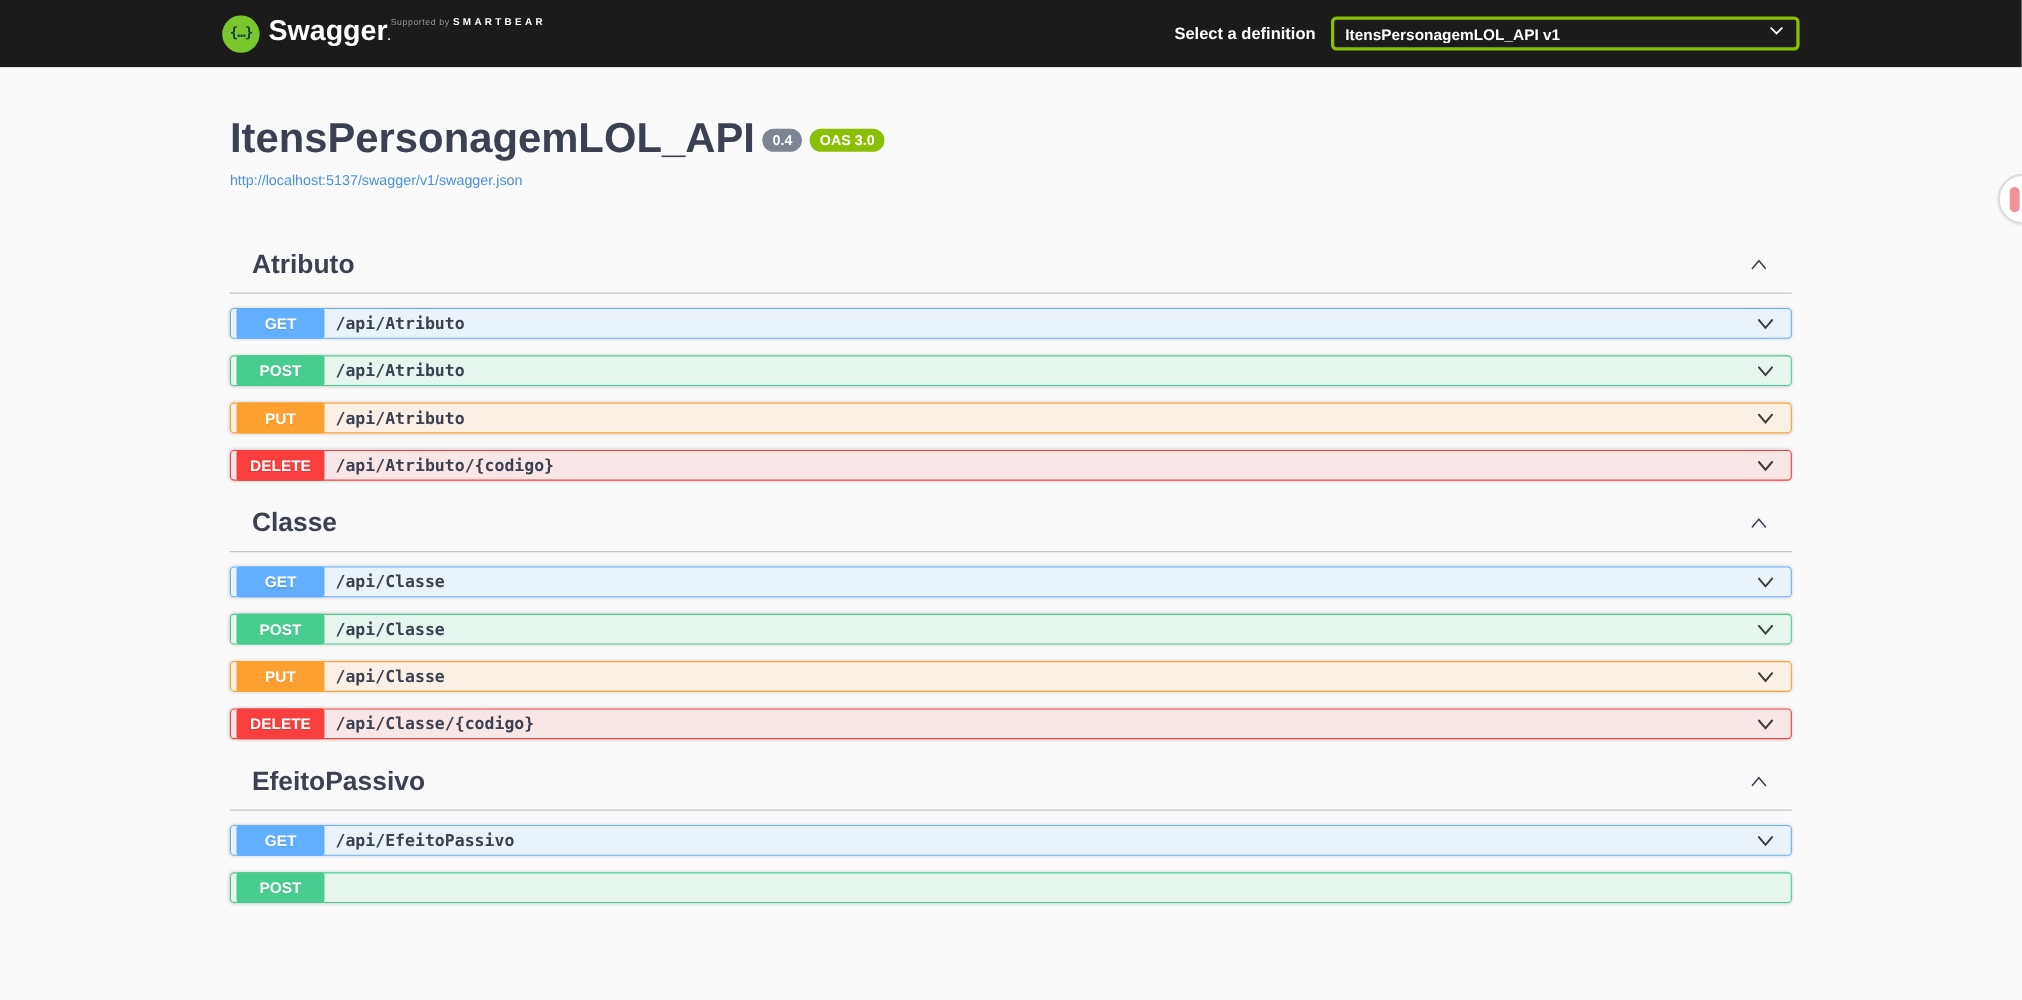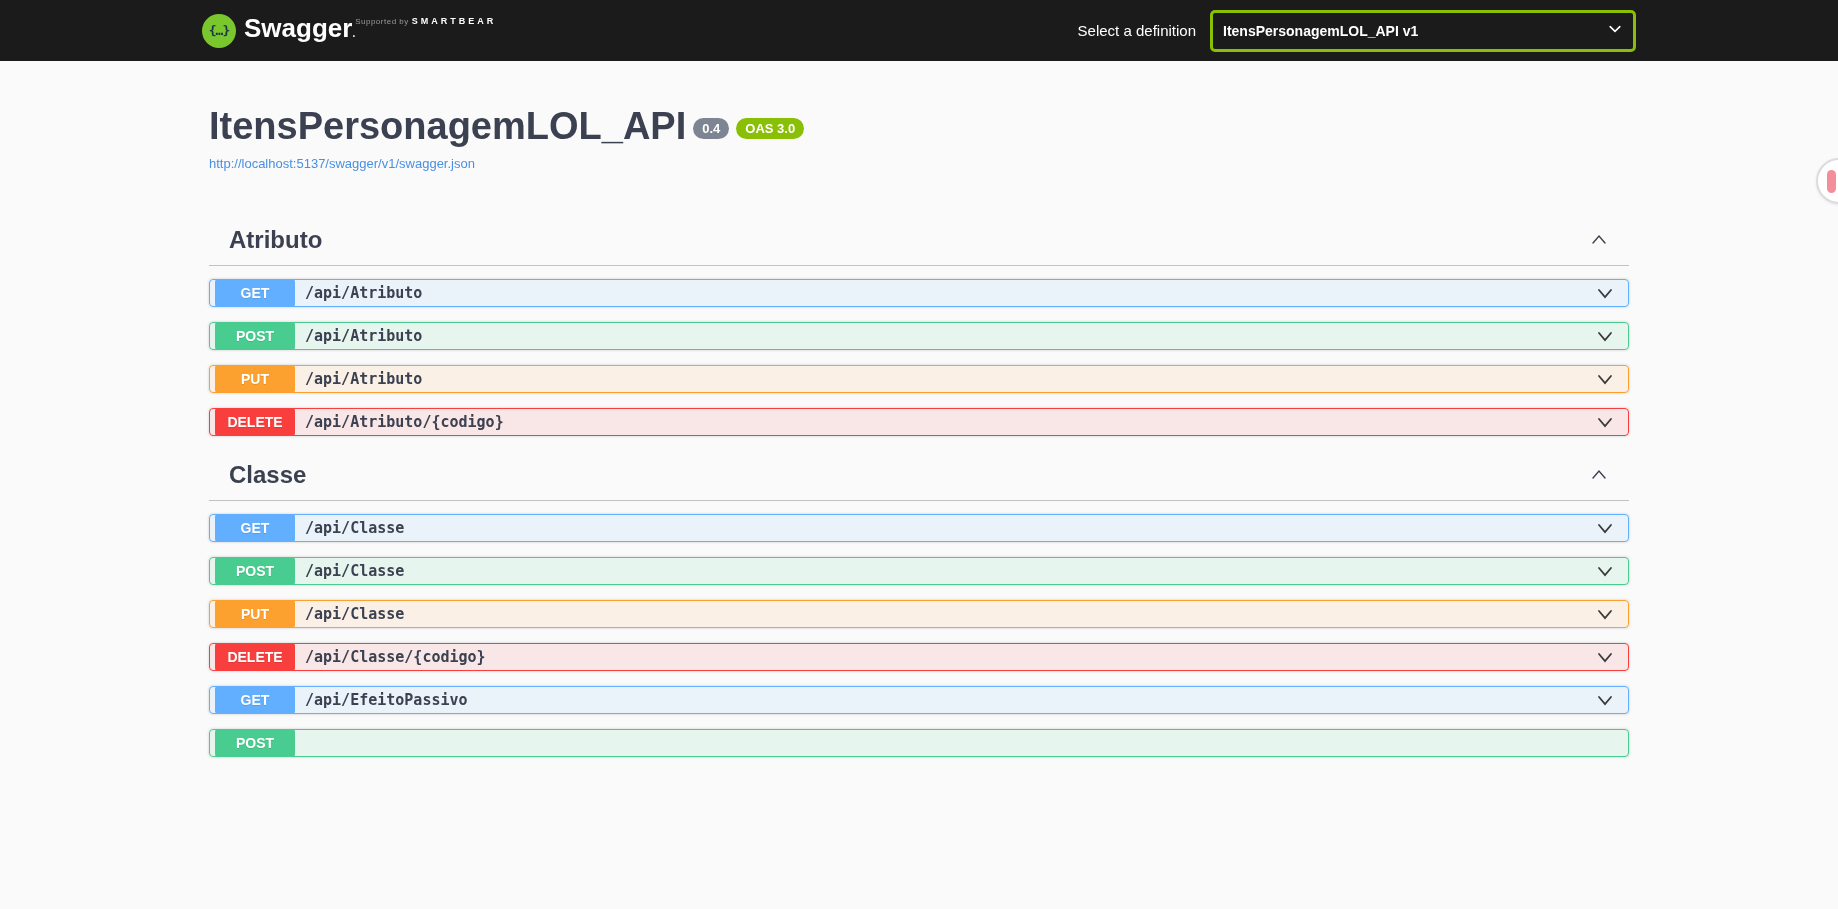--- a/index.html
+++ b/index.html
@@ -62,28 +62,28 @@
   .logo-tagline b {
     color: #ffffff;
     font-size: 9px;
     font-weight: 700;
     letter-spacing: 3px;
     margin-left: 3px;
   }
   .definition-area { display: flex; align-items: center; }
   .definition-label {
     color: #ffffff;
-    font-weight: 400;
+    font-weight: 700;
     font-size: 15px;
     margin-right: 14px;
     white-space: nowrap;
   }
   .definition-select {
     width: 426px;
-    height: 42px;
+    height: 31px;
     background: #1b1b1b;
     border: 3px solid #89bf04;
     border-radius: 5px;
     display: flex;
     align-items: center;
     padding: 0 10px;
     cursor: pointer;
   }
   .definition-select .sel-text {
     color: #ffffff;
@@ -344,20 +344,28 @@
     <span class="row-chevron">
       <svg width="20" height="20" viewBox="0 0 20 20">
                 <path d="M4 7 L10 14 L16 7" fill="none" stroke="#3a3a3a" stroke-width="1.8" stroke-linecap="round"></path>
               </svg>
     </span>
   </div>
 </div>
   </section>
 
   <section class="section">
+    <div class="section-header">
+      <span class="section-title">EfeitoPassivo</span>
+      <span class="section-chevron">
+        <svg width="20" height="20" viewBox="0 0 20 20">
+              <path d="M4 13 L10 6 L16 13" fill="none" stroke="#3b4151" stroke-width="1.4" stroke-linecap="round"></path>
+            </svg>
+      </span>
+    </div>
     <div class="ops">
   <div class="opblock get">
     <span class="method">GET</span>
     <span class="path">/api/EfeitoPassivo</span>
     <span class="row-chevron">
       <svg width="20" height="20" viewBox="0 0 20 20">
                 <path d="M4 7 L10 14 L16 7" fill="none" stroke="#3a3a3a" stroke-width="1.8" stroke-linecap="round"></path>
               </svg>
     </span>
   </div>

